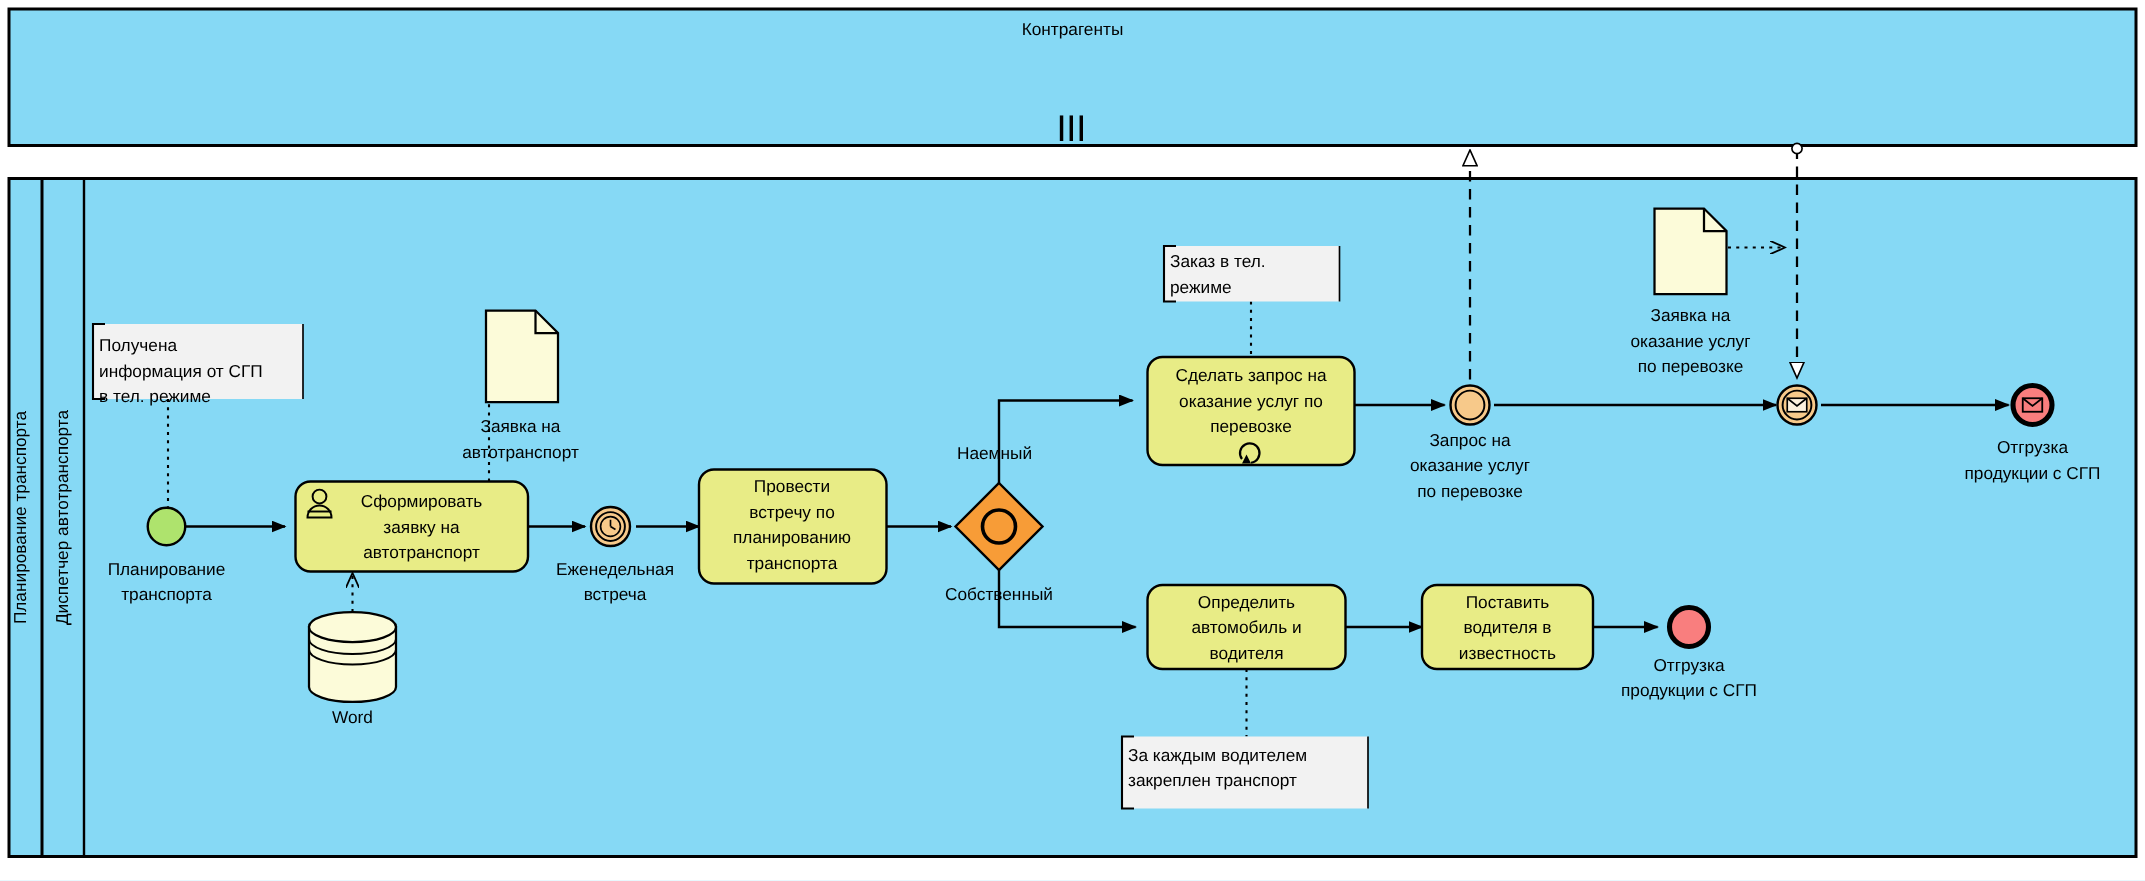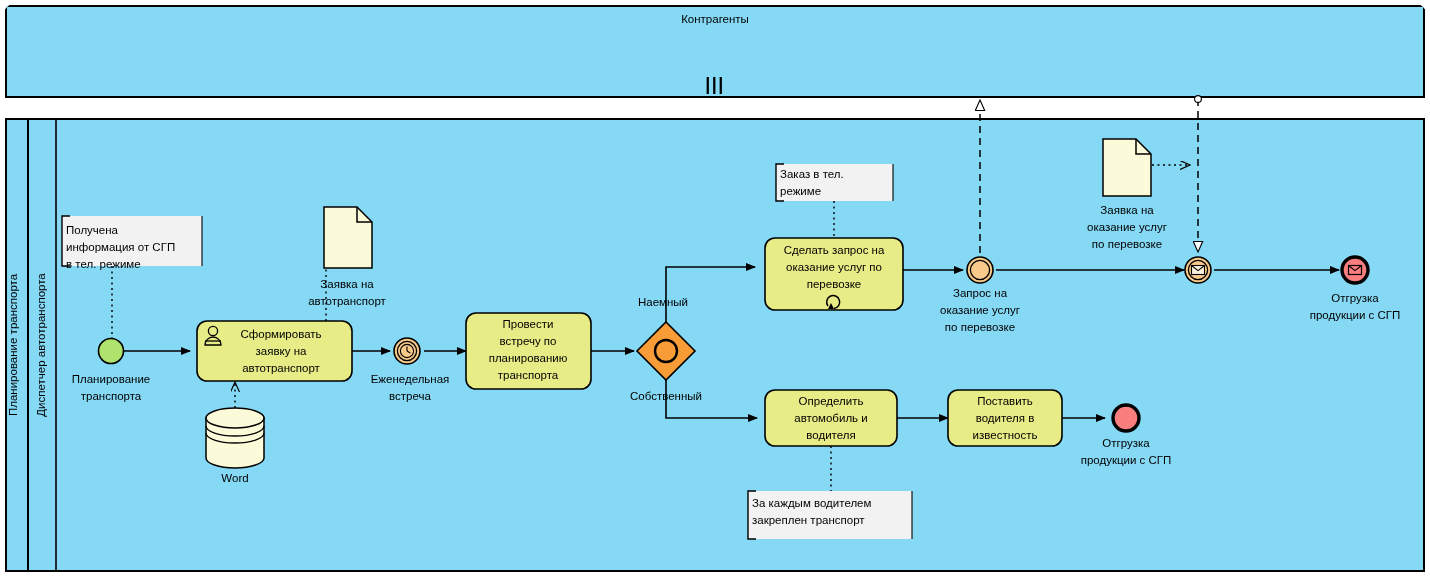--- a/index.html
+++ b/index.html
@@ -9,21 +9,20 @@
   }
   body {
     font-family: "Liberation Sans", sans-serif;
   }
   #canvas {
     position: relative;
     width: 1430px;
     height: 587px;
     background: #ffffff;
     overflow: hidden;
-    border-radius: 24px;
   }
   svg#diagram {
     position: absolute;
     left: 0;
     top: 0;
   }
   text {
     font-family: "Liberation Sans", sans-serif;
     fill: #000000;
   }

